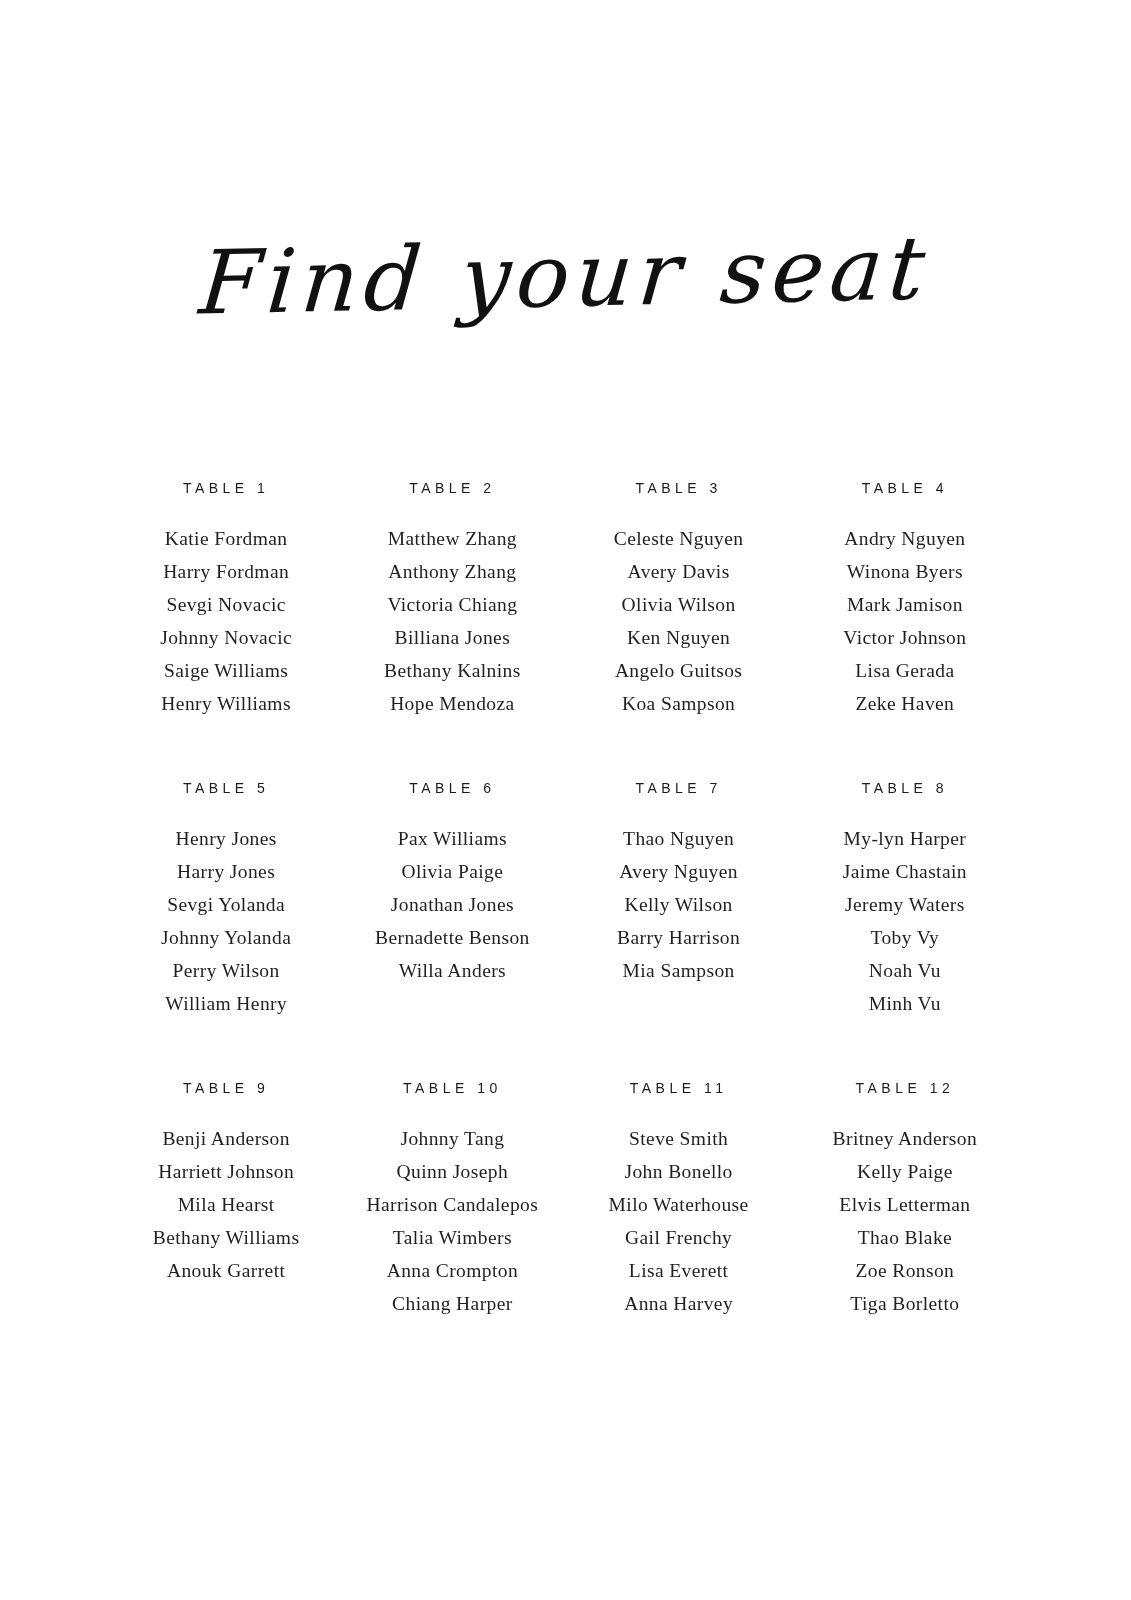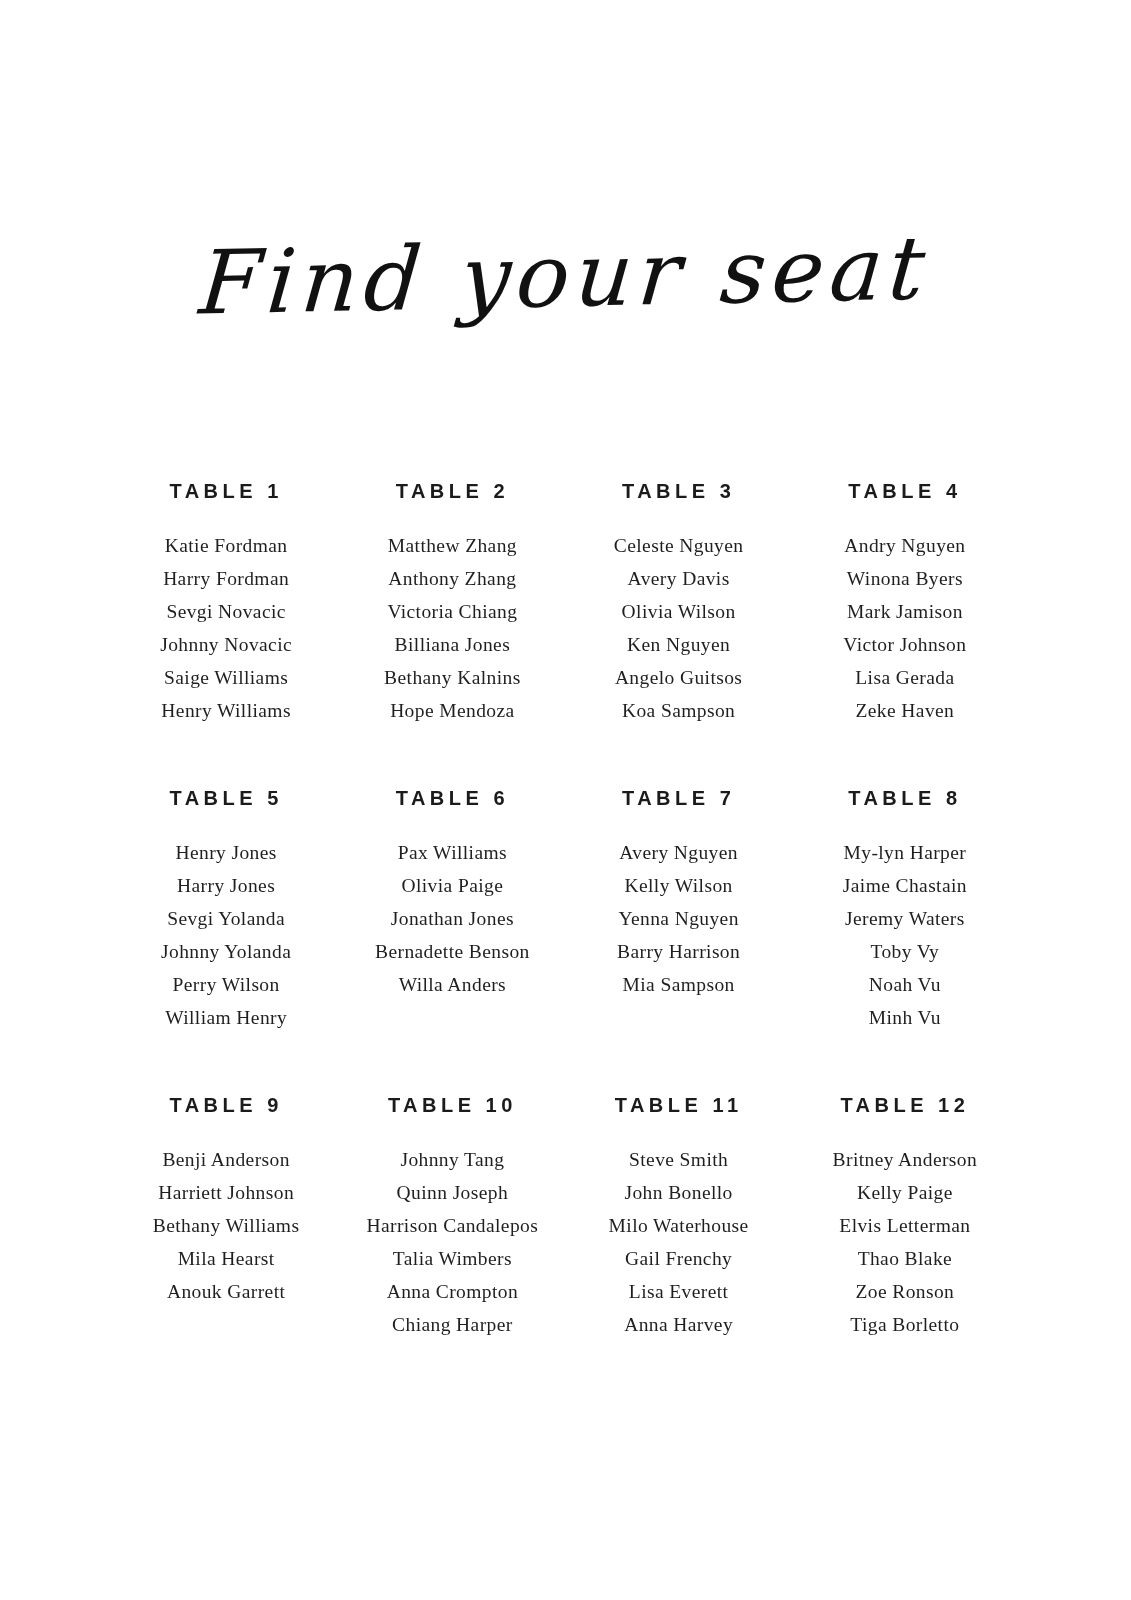--- a/index.html
+++ b/index.html
@@ -41,25 +41,25 @@
     display: grid;
     grid-template-columns: repeat(4, 1fr);
     row-gap: 60px;
     column-gap: 0px;
   }
   .table-block {
     text-align: center;
   }
   .table-label {
     font-family: "Liberation Sans", sans-serif;
-    font-size: 20px;
+    font-size: 14px;
     letter-spacing: 4.5px;
     color: #1b1b1b;
     margin-bottom: 26px;
-    font-weight: 700;
+    font-weight: 400;
   }
   .guest {
     font-family: "Liberation Serif", serif;
     font-size: 19.5px;
     line-height: 33px;
     color: #1f1f1f;
     letter-spacing: 0.4px;
     white-space: nowrap;
   }
 </style>
@@ -126,43 +126,43 @@
       <div class="table-label">TABLE 6</div>
       <div class="guest">Pax Williams</div>
       <div class="guest">Olivia Paige</div>
       <div class="guest">Jonathan Jones</div>
       <div class="guest">Bernadette Benson</div>
       <div class="guest">Willa Anders</div>
     </div>
 
     <div class="table-block">
       <div class="table-label">TABLE 7</div>
+      <div class="guest">Thao Nguyen</div>
       <div class="guest">Avery Nguyen</div>
       <div class="guest">Kelly Wilson</div>
-      <div class="guest">Yenna Nguyen</div>
       <div class="guest">Barry Harrison</div>
       <div class="guest">Mia Sampson</div>
     </div>
 
     <div class="table-block">
       <div class="table-label">TABLE 8</div>
       <div class="guest">My-lyn Harper</div>
       <div class="guest">Jaime Chastain</div>
       <div class="guest">Jeremy Waters</div>
       <div class="guest">Toby Vy</div>
       <div class="guest">Noah Vu</div>
       <div class="guest">Minh Vu</div>
     </div>
 
     <div class="table-block">
       <div class="table-label">TABLE 9</div>
       <div class="guest">Benji Anderson</div>
       <div class="guest">Harriett Johnson</div>
+      <div class="guest">Mila Hearst</div>
       <div class="guest">Bethany Williams</div>
-      <div class="guest">Mila Hearst</div>
       <div class="guest">Anouk Garrett</div>
     </div>
 
     <div class="table-block">
       <div class="table-label">TABLE 10</div>
       <div class="guest">Johnny Tang</div>
       <div class="guest">Quinn Joseph</div>
       <div class="guest">Harrison Candalepos</div>
       <div class="guest">Talia Wimbers</div>
       <div class="guest">Anna Crompton</div>

